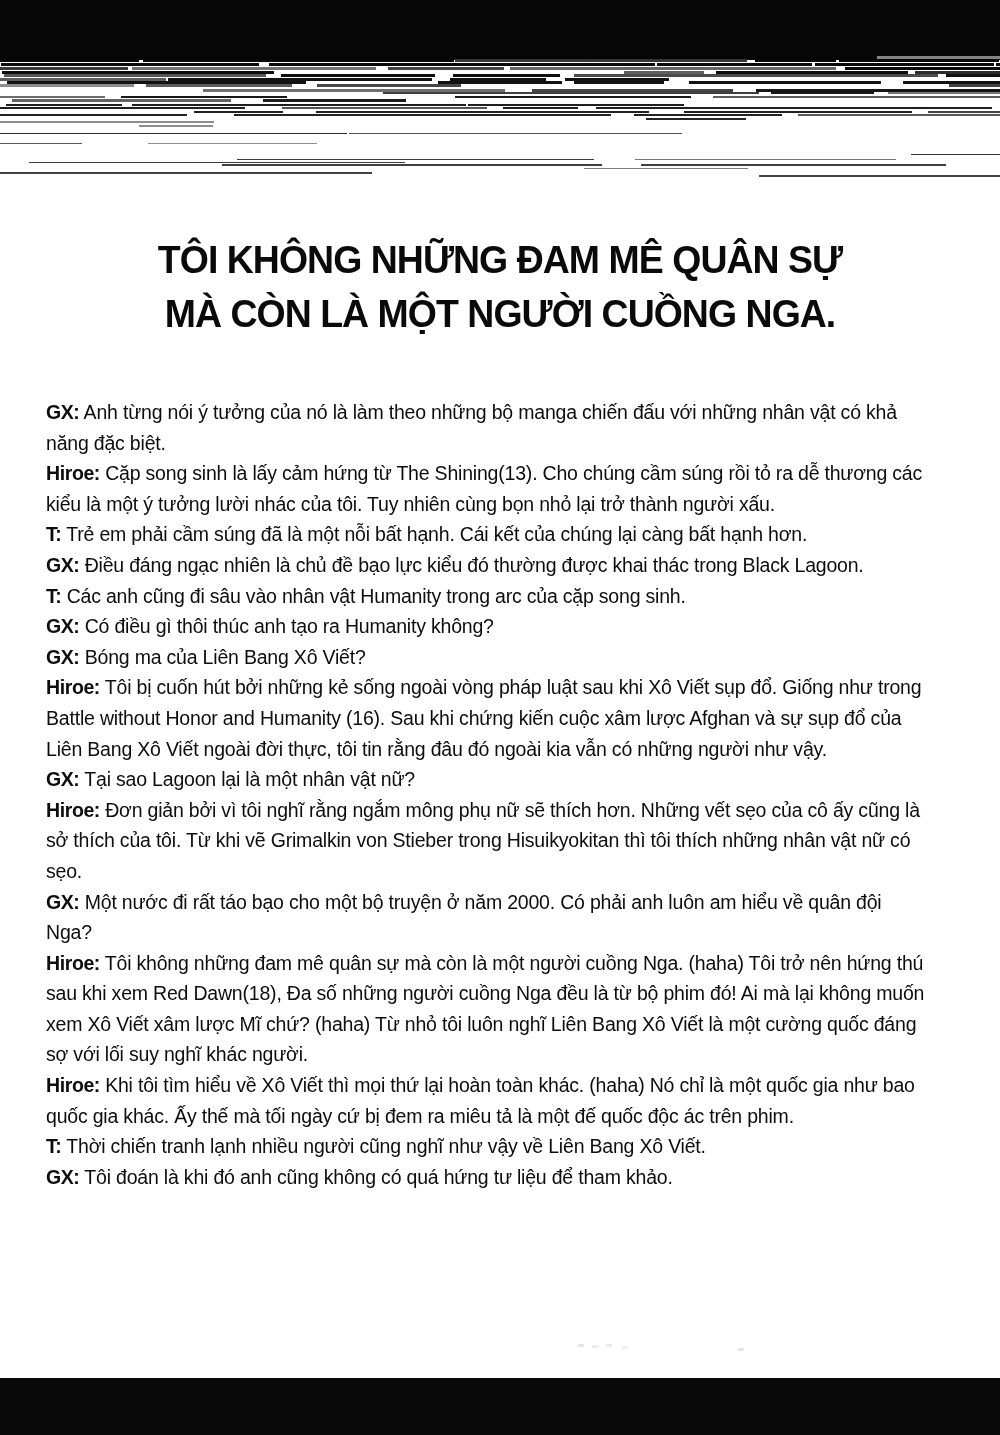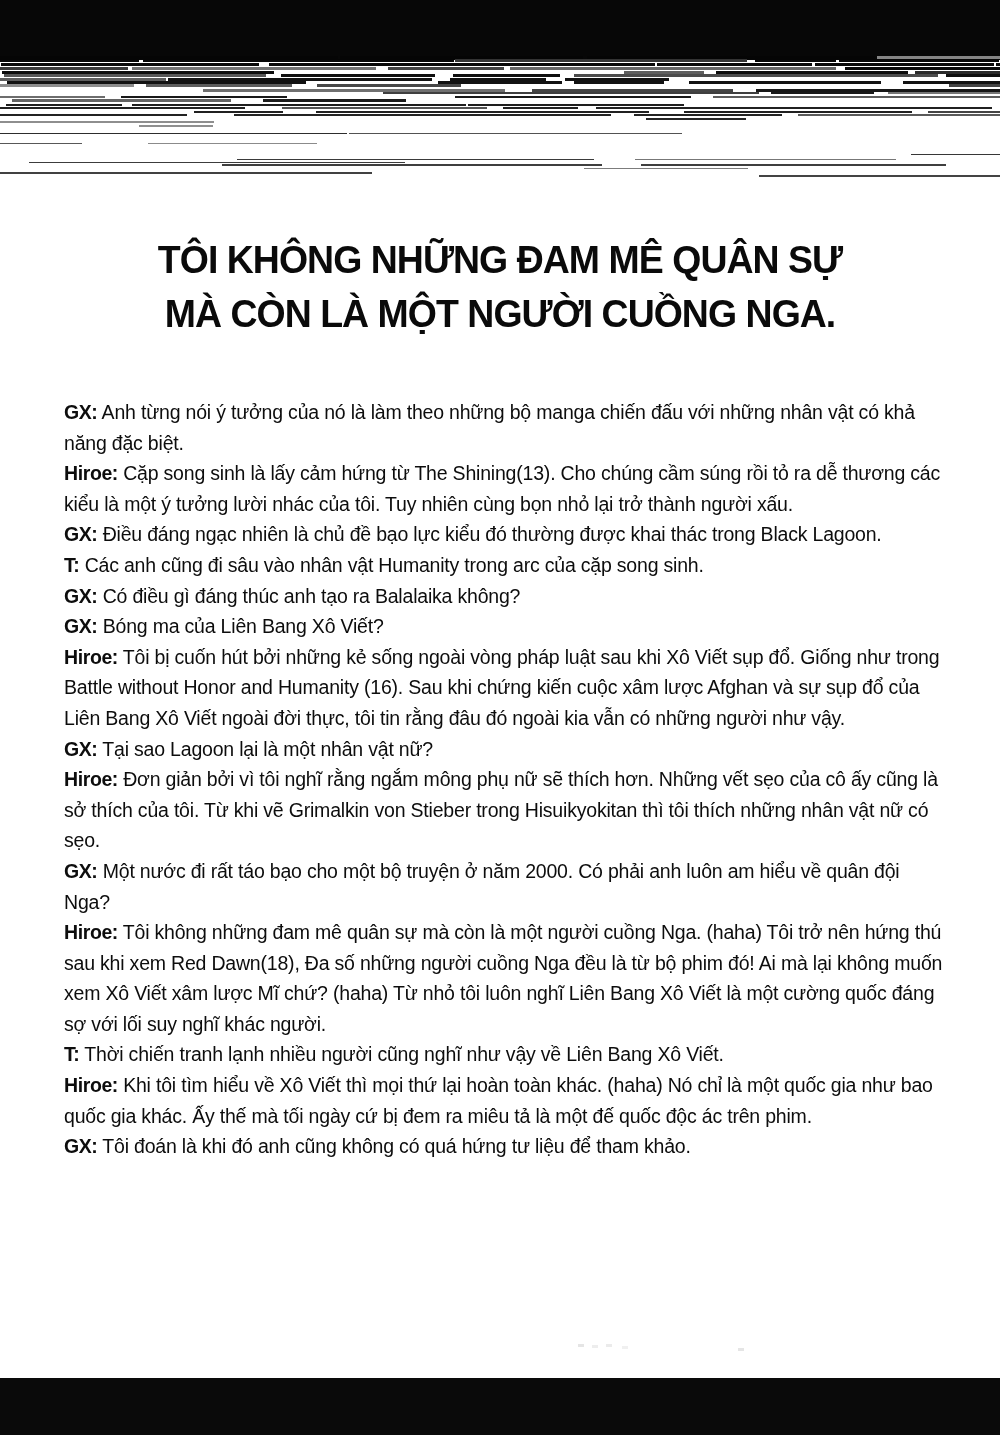--- a/index.html
+++ b/index.html
@@ -32,21 +32,21 @@
     font-size:39px;
     line-height:54px;
     letter-spacing:-1px;
     transform:scaleX(0.96);
     transform-origin:center top;
     white-space:nowrap;
   }
 
   
   .dialogue {
-    position:absolute; top:397px; left:64px; width:882px;
+    position:absolute; top:397px; left:46px; width:882px;
     color:#0d0d0d;
     font-size:19.5px;
     line-height:30.6px;
     letter-spacing:-0.2px;
   }
   .dialogue p { margin:0; }
   .dialogue .spk { font-weight:bold; letter-spacing:-0.4px; }
 
   
   .faint-marks {
@@ -160,31 +160,32 @@
     </div>
 
   <div class="headline">
     <div>TÔI KHÔNG NHỮNG ĐAM MÊ QUÂN SỰ</div>
     <div>MÀ CÒN LÀ MỘT NGƯỜI CUỒNG NGA.</div>
   </div>
 
   <div class="dialogue" id="dialogue">
       <p><span class="spk">GX:</span><span> Anh từng nói ý tưởng của nó là làm theo những bộ manga chiến đấu với những nhân vật có khả năng đặc biệt.</span></p>
       <p><span class="spk">Hiroe:</span><span> Cặp song sinh là lấy cảm hứng từ The Shining(13). Cho chúng cầm súng rồi tỏ ra dễ thương các kiểu là một ý tưởng lười nhác của tôi. Tuy nhiên cùng bọn nhỏ lại trở thành người xấu.</span></p>
+      <p><span class="spk">T:</span><span> Trẻ em phải cầm súng đã là một nỗi bất hạnh. Cái kết của chúng lại càng bất hạnh hơn.</span></p>
       <p><span class="spk">GX:</span><span> Điều đáng ngạc nhiên là chủ đề bạo lực kiểu đó thường được khai thác trong Black Lagoon.</span></p>
       <p><span class="spk">T:</span><span> Các anh cũng đi sâu vào nhân vật Humanity trong arc của cặp song sinh.</span></p>
-      <p><span class="spk">GX:</span><span> Có điều gì đáng thúc anh tạo ra Balalaika không?</span></p>
+      <p><span class="spk">GX:</span><span> Có điều gì thôi thúc anh tạo ra Humanity không?</span></p>
       <p><span class="spk">GX:</span><span> Bóng ma của Liên Bang Xô Viết?</span></p>
       <p><span class="spk">Hiroe:</span><span> Tôi bị cuốn hút bởi những kẻ sống ngoài vòng pháp luật sau khi Xô Viết sụp đổ. Giống như trong Battle without Honor and Humanity (16). Sau khi chứng kiến cuộc xâm lược Afghan và sự sụp đổ của Liên Bang Xô Viết ngoài đời thực, tôi tin rằng đâu đó ngoài kia vẫn có những người như vậy.</span></p>
       <p><span class="spk">GX:</span><span> Tại sao Lagoon lại là một nhân vật nữ?</span></p>
       <p><span class="spk">Hiroe:</span><span> Đơn giản bởi vì tôi nghĩ rằng ngắm mông phụ nữ sẽ thích hơn. Những vết sẹo của cô ấy cũng là sở thích của tôi. Từ khi vẽ Grimalkin von Stieber trong Hisuikyokitan thì tôi thích những nhân vật nữ có sẹo.</span></p>
       <p><span class="spk">GX:</span><span> Một nước đi rất táo bạo cho một bộ truyện ở năm 2000. Có phải anh luôn am hiểu về quân đội Nga?</span></p>
       <p><span class="spk">Hiroe:</span><span> Tôi không những đam mê quân sự mà còn là một người cuồng Nga. (haha) Tôi trở nên hứng thú sau khi xem Red Dawn(18), Đa số những người cuồng Nga đều là từ bộ phim đó! Ai mà lại không muốn xem Xô Viết xâm lược Mĩ chứ? (haha) Từ nhỏ tôi luôn nghĩ Liên Bang Xô Viết là một cường quốc đáng sợ với lối suy nghĩ khác người.</span></p>
+      <p><span class="spk">Hiroe:</span><span> Khi tôi tìm hiểu về Xô Viết thì mọi thứ lại hoàn toàn khác. (haha) Nó chỉ là một quốc gia như bao quốc gia khác. Ấy thế mà tối ngày cứ bị đem ra miêu tả là một đế quốc độc ác trên phim.</span></p>
       <p><span class="spk">T:</span><span> Thời chiến tranh lạnh nhiều người cũng nghĩ như vậy về Liên Bang Xô Viết.</span></p>
-      <p><span class="spk">Hiroe:</span><span> Khi tôi tìm hiểu về Xô Viết thì mọi thứ lại hoàn toàn khác. (haha) Nó chỉ là một quốc gia như bao quốc gia khác. Ấy thế mà tối ngày cứ bị đem ra miêu tả là một đế quốc độc ác trên phim.</span></p>
       <p><span class="spk">GX:</span><span> Tôi đoán là khi đó anh cũng không có quá hứng tư liệu để tham khảo.</span></p>
     </div>
 
   <div class="faint-marks"></div>
 
   <div class="bottom-bar"></div>
 
 </div>
 
 </body></html>

